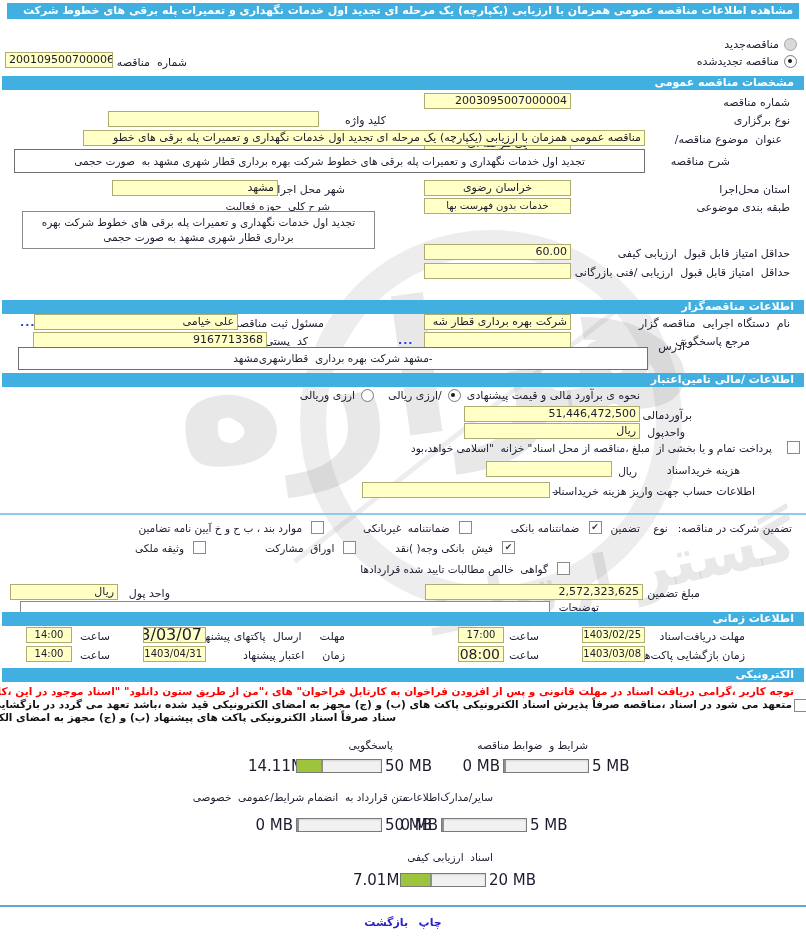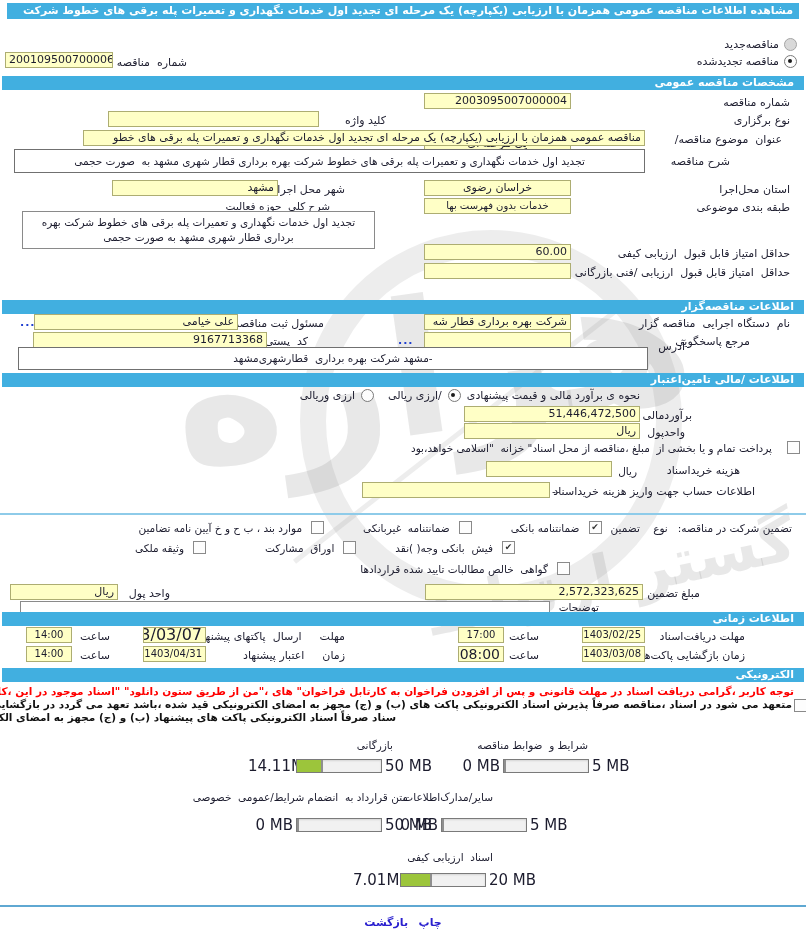--- a/index.html
+++ b/index.html
@@ -201,21 +201,21 @@
   <span class="lbl z1" style="top:649px;right:696px;">ساعت</span>
   <div class="yf ctr z1" style="top:646px;right:734px;width:38px;font-size:10px;">14:00</div>
 
   <div class="sechdr" style="top:668px;">الکترونیکی</div>
 
   <div class="warn" style="top:685px;right:12px;">توجه کاربر ،گرامی دریافت اسناد در مهلت قانونی و پس از افزودن فراخوان به کارتابل فراخوان" های ،"من از طریق ستون دانلود" "اسناد موجود در این ،کارتابل امکانپذیر می،باشد</div>
   <span class="cb abs z1" style="top:699px;right:-1px;"></span>
   <div class="cmt" style="top:698px;right:14px;">متعهد می شود در اسناد ،مناقصه صرفاً پذیرش اسناد الکترونیکی پاکت های (ب) و (ج) مجهز به امضای الکترونیکی قید شده ،باشد تعهد می گردد در بازگشایی وپذیرش</div>
   <div class="cmt" style="top:711px;right:410px;">سناد صرفاً اسناد الکترونیکی پاکت های پیشنهاد (ب) و (ج) مجهز به امضای الکترونیکی صاحبان امضای مجاز مورد پذیرش واقع.گردد</div>
 
-  <span class="lbl sm z1" style="top:739px;right:413px;">بازرگانی</span>
+  <span class="lbl sm z1" style="top:739px;right:413px;">پاسخگویی</span>
   <span class="lbl sm z1" style="top:739px;right:218px;">شرایط و  ضوابط مناقصه</span>
 
   <div class="filebar" style="top:757px;left:248px;">
     <span class="cur" style="width:45px;">14.11MB</span>
     <span class="bar">
         <span class="fill" style="width: 28%;"></span>
       </span>
     <span>50 MB</span>
   </div>
   <div class="filebar" style="top:757px;left:460px;">

